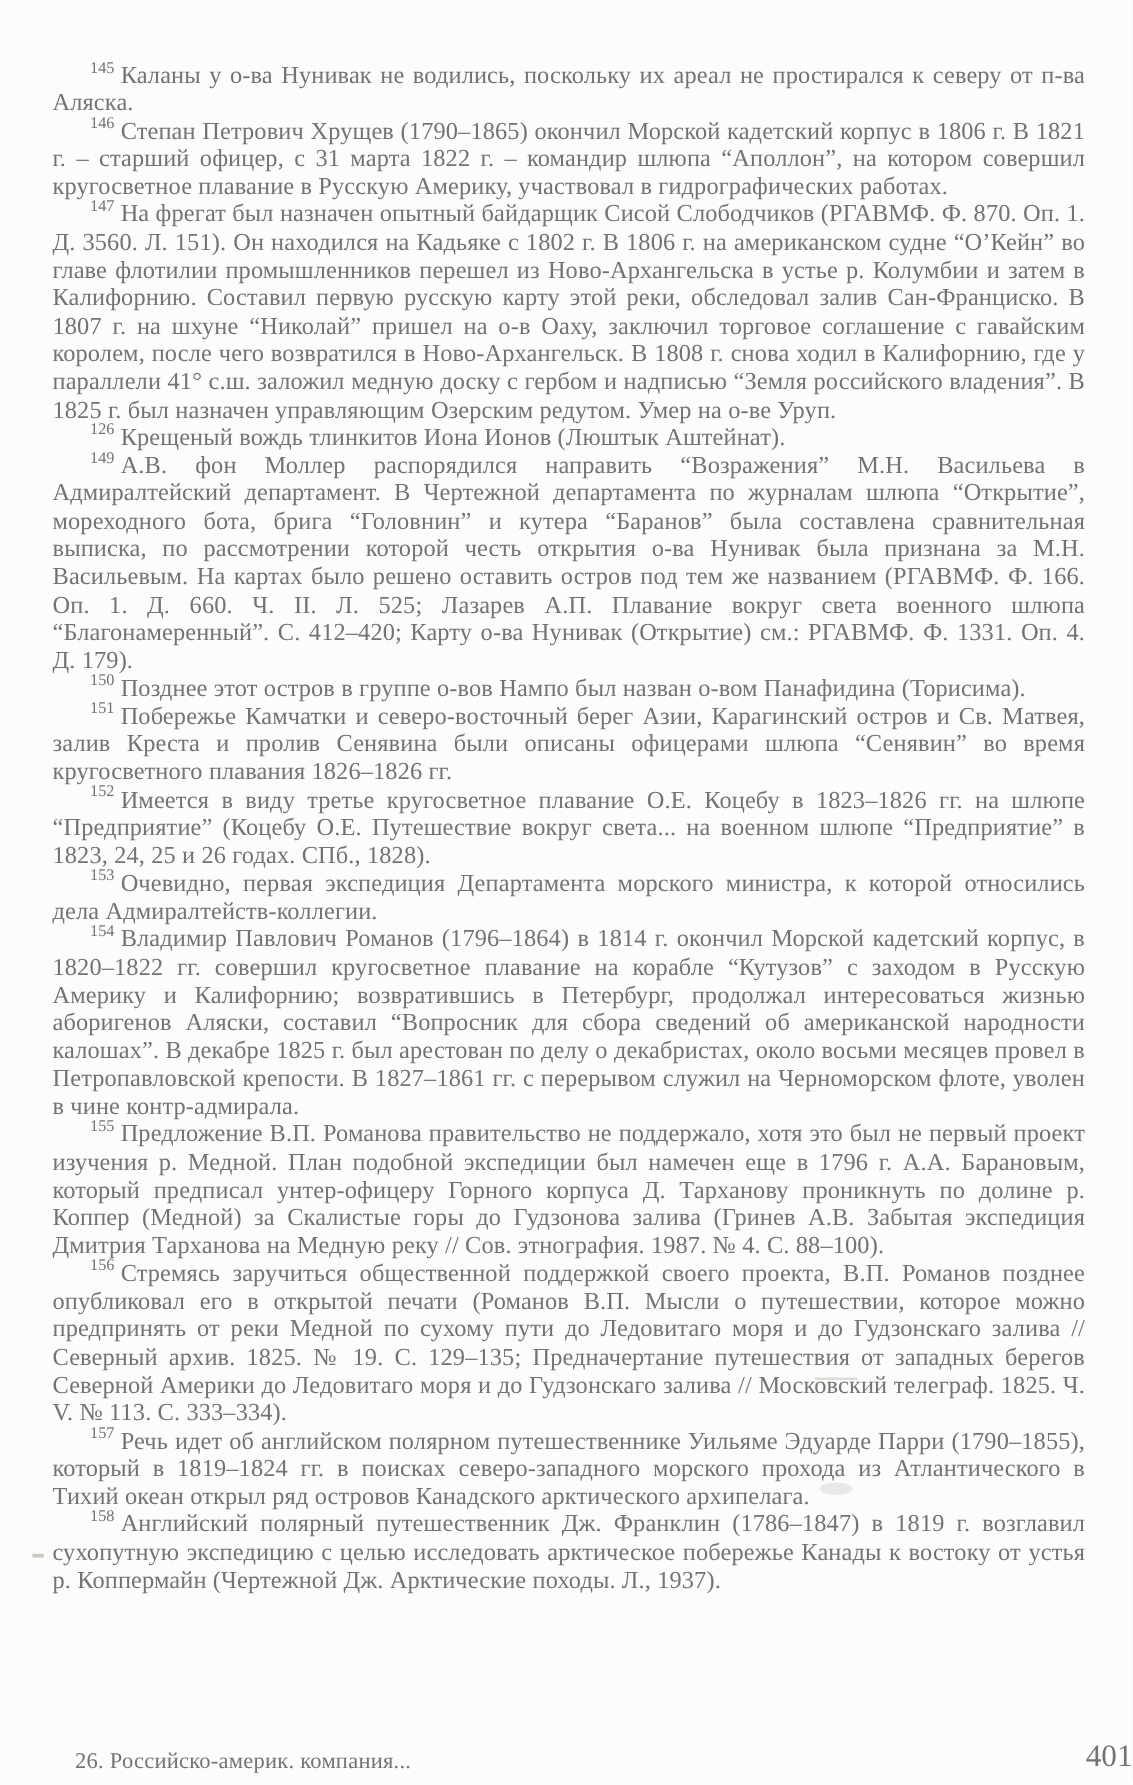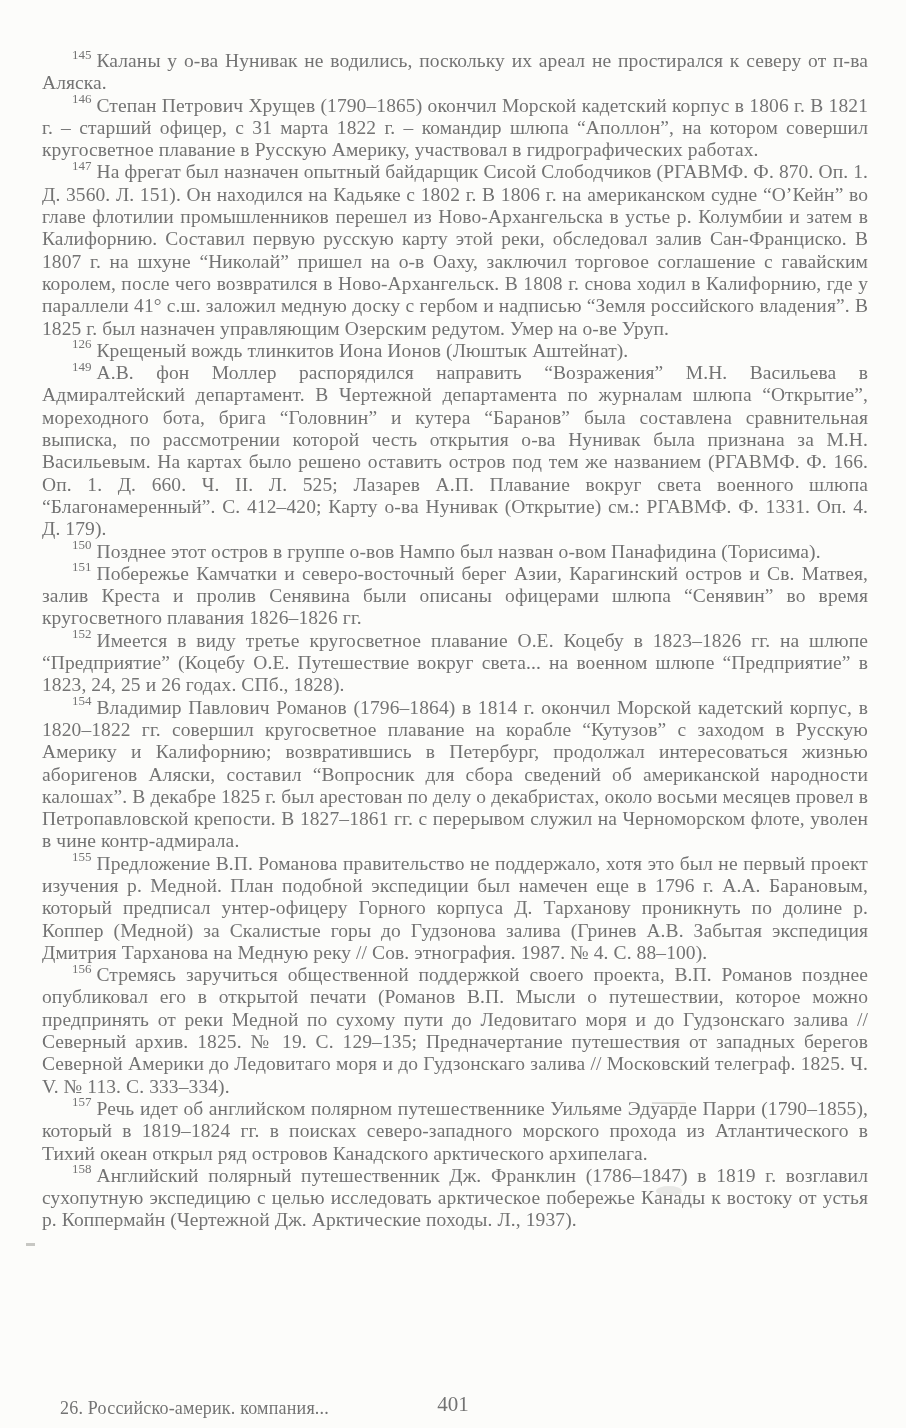--- a/index.html
+++ b/index.html
@@ -40,22 +40,22 @@
     left: 60px;
     top: 1398px;
     font-size: 18px;
     letter-spacing: 0.2px;
   }
   .footer-num {
     position: absolute;
     left: 0;
     top: 1392px;
     width: 100%;
-    text-align: center;
-    font-size: 21px;
+    text-align: right;
+    font-size: 25px;
     font-family: Liberation Serif, serif;
   }
   
   .artifact {
     position: absolute;
     background: #9a9a96;
     opacity: 0.55;
   }
   .artifact.a1 { left: 26px; top: 1243px; width: 9px; height: 3px; }
   .artifact.a2 { left: 652px; top: 1102px; width: 34px; height: 2px; opacity: 0.35; }
@@ -67,20 +67,21 @@
 <div class="page">
   <div class="notes">
       <p class="note"><sup class="fn">145</sup><span>Каланы у о-ва Нунивак не водились, поскольку их ареал не простирался к северу от п-ва Аляска.</span></p>
       <p class="note"><sup class="fn">146</sup><span>Степан Петрович Хрущев (1790–1865) окончил Морской кадетский корпус в 1806 г. В 1821 г. – старший офицер, с 31 марта 1822 г. – командир шлюпа “Аполлон”, на котором совершил кругосветное плавание в Русскую Америку, участвовал в гидрографических работах.</span></p>
       <p class="note"><sup class="fn">147</sup><span>На фрегат был назначен опытный байдарщик Сисой Слободчиков (РГАВМФ. Ф. 870. Оп. 1. Д. 3560. Л. 151). Он находился на Кадьяке с 1802 г. В 1806 г. на американском судне “О’Кейн” во главе флотилии промышленников перешел из Ново-Архангельска в устье р. Колумбии и затем в Калифорнию. Составил первую русскую карту этой реки, обследовал залив Сан-Франциско. В 1807 г. на шхуне “Николай” пришел на о-в Оаху, заключил торговое соглашение с гавайским королем, после чего возвратился в Ново-Архангельск. В 1808 г. снова ходил в Калифорнию, где у параллели 41° с.ш. заложил медную доску с гербом и надписью “Земля российского владения”. В 1825 г. был назначен управляющим Озерским редутом. Умер на о-ве Уруп.</span></p>
       <p class="note"><sup class="fn">126</sup><span>Крещеный вождь тлинкитов Иона Ионов (Люштык Аштейнат).</span></p>
       <p class="note"><sup class="fn">149</sup><span>А.В. фон Моллер распорядился направить “Возражения” М.Н. Васильева в Адмиралтейский департамент. В Чертежной департамента по журналам шлюпа “Открытие”, мореходного бота, брига “Головнин” и кутера “Баранов” была составлена сравнительная выписка, по рассмотрении которой честь открытия о-ва Нунивак была признана за М.Н. Васильевым. На картах было решено оставить остров под тем же названием (РГАВМФ. Ф. 166. Оп. 1. Д. 660. Ч. II. Л. 525; </span><span class="it">Лазарев А.П.</span><span> Плавание вокруг света военного шлюпа “Благонамеренный”. С. 412–420; Карту о-ва Нунивак (Открытие) см.: РГАВМФ. Ф. 1331. Оп. 4. Д. 179).</span></p>
       <p class="note"><sup class="fn">150</sup><span>Позднее этот остров в группе о-вов Нампо был назван о-вом Панафидина (Торисима).</span></p>
       <p class="note"><sup class="fn">151</sup><span>Побережье Камчатки и северо-восточный берег Азии, Карагинский остров и Св. Матвея, залив Креста и пролив Сенявина были описаны офицерами шлюпа “Сенявин” во время кругосветного плавания 1826–1826 гг.</span></p>
       <p class="note"><sup class="fn">152</sup><span>Имеется в виду третье кругосветное плавание О.Е. Коцебу в 1823–1826 гг. на шлюпе “Предприятие” (</span><span class="it">Коцебу О.Е.</span><span> Путешествие вокруг света... на военном шлюпе “Предприятие” в 1823, 24, 25 и 26 годах. СПб., 1828).</span></p>
+      <p class="note"><sup class="fn">153</sup><span>Очевидно, первая экспедиция Департамента морского министра, к которой относились дела Адмиралтейств-коллегии.</span></p>
       <p class="note"><sup class="fn">154</sup><span>Владимир Павлович Романов (1796–1864) в 1814 г. окончил Морской кадетский корпус, в 1820–1822 гг. совершил кругосветное плавание на корабле “Кутузов” с заходом в Русскую Америку и Калифорнию; возвратившись в Петербург, продолжал интересоваться жизнью аборигенов Аляски, составил “Вопросник для сбора сведений об американской народности калошах”. В декабре 1825 г. был арестован по делу о декабристах, около восьми месяцев провел в Петропавловской крепости. В 1827–1861 гг. с перерывом служил на Черноморском флоте, уволен в чине контр-адмирала.</span></p>
       <p class="note"><sup class="fn">155</sup><span>Предложение В.П. Романова правительство не поддержало, хотя это был не первый проект изучения р. Медной. План подобной экспедиции был намечен еще в 1796 г. А.А. Барановым, который предписал унтер-офицеру Горного корпуса Д. Тарханову проникнуть по долине р. Коппер (Медной) за Скалистые горы до Гудзонова залива (</span><span class="it">Гринев А.В.</span><span> Забытая экспедиция Дмитрия Тарханова на Медную реку // Сов. этнография. 1987. № 4. С. 88–100).</span></p>
       <p class="note"><sup class="fn">156</sup><span>Стремясь заручиться общественной поддержкой своего проекта, В.П. Романов позднее опубликовал его в открытой печати (</span><span class="it">Романов В.П.</span><span> Мысли о путешествии, которое можно предпринять от реки Медной по сухому пути до Ледовитаго моря и до Гудзонскаго залива // Северный архив. 1825. № 19. С. 129–135; Предначертание путешествия от западных берегов Северной Америки до Ледовитаго моря и до Гудзонскаго залива // Московский телеграф. 1825. Ч. V. № 113. С. 333–334).</span></p>
       <p class="note"><sup class="fn">157</sup><span>Речь идет об английском полярном путешественнике Уильяме Эдуарде Парри (1790–1855), который в 1819–1824 гг. в поисках северо-западного морского прохода из Атлантического в Тихий океан открыл ряд островов Канадского арктического архипелага.</span></p>
       <p class="note"><sup class="fn">158</sup><span>Английский полярный путешественник Дж. Франклин (1786–1847) в 1819 г. возглавил сухопутную экспедицию с целью исследовать арктическое побережье Канады к востоку от устья р. Коппермайн (</span><span class="it">Чертежной Дж.</span><span> Арктические походы. Л., 1937).</span></p>
     </div>
 
   <span class="artifact a1"></span>
   <span class="artifact a2"></span>
   <span class="artifact a3"></span>

